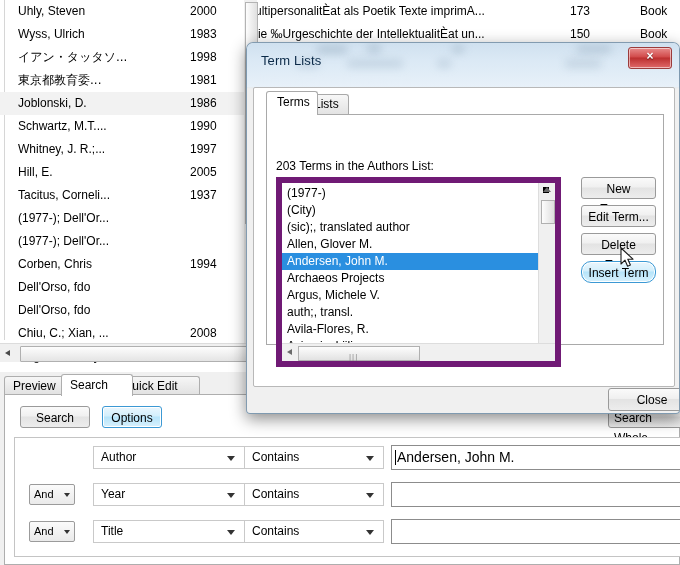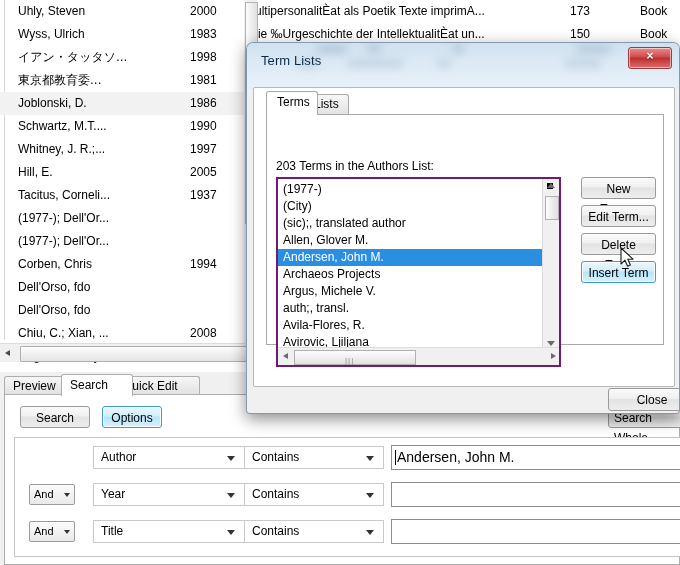--- a/index.html
+++ b/index.html
@@ -87,21 +87,21 @@
   #close-btn{position:absolute;right:14px;top:0px;width:88px;height:23px;line-height:21px;}
   
   .dtab{position:absolute;top:6px;height:20px;line-height:19px;padding:0 10px;font-size:12px;
     border:1px solid #a9a9a9;border-bottom:none;border-radius:3px 3px 0 0;
     background:linear-gradient(180deg,#f7f7f7,#e3e3e3);box-sizing:border-box;}
   .dtab.active{top:3px;height:24px;line-height:21px;background:#fff;z-index:3;}
   #dtabline{position:absolute;left:12px;top:26px;width:398px;height:1px;background:#a9a9a9;}
   #dtab-panel{position:absolute;left:12px;top:27px;width:398px;height:230px;border:1px solid #a9a9a9;border-top:none;background:#fff;box-sizing:border-box;}
   #count-label{position:absolute;left:22px;top:71px;font-size:12px;}
   
-  #listbox{position:absolute;left:22px;top:89px;width:285px;height:190px;border:2px solid #701a75;background:#fff;box-sizing:border-box;overflow:hidden;}
+  #listbox{position:absolute;left:22px;top:89px;width:285px;height:190px;border:6px solid #701a75;background:#fff;box-sizing:border-box;overflow:hidden;}
   .litem{position:absolute;left:0;width:284px;height:17px;line-height:17px;padding-left:5px;font-size:12px;white-space:nowrap;box-sizing:border-box;}
   .litem.sel{background:#2a8fe0;color:#fff;}
   #lb-vscroll{position:absolute;right:0;top:0;width:16px;height:172px;background:#f0f0f0;border-left:1px solid #ddd;}
   #lb-vscroll .vthumb{position:absolute;left:2px;top:17px;width:12px;height:22px;background:linear-gradient(90deg,#fdfdfd,#dedede);border:1px solid #b0b0b0;}
   #lb-hscroll{position:absolute;left:0;bottom:0;width:284px;height:17px;background:#f0f0f0;border-top:1px solid #ddd;}
   #lb-hscroll .hthumb{position:absolute;left:16px;top:2px;width:120px;height:13px;background:linear-gradient(180deg,#fdfdfd,#e2e2e2);border:1px solid #b0b0b0;}
   .grip{position:absolute;top:5px;font-size:8px;color:#8d8d8d;letter-spacing:1px;}
   
   .rbtn{position:absolute;left:327px;width:75px;height:22px;line-height:20px;}
   #hint{position:absolute;left:22px;top:287px;font-size:12px;color:#222;}
@@ -340,21 +340,21 @@
             <div class="grip" style="left:50px;">|||</div>
           </div>
           <div class="tri" style="position:absolute;right:6px;top:5px;border-width:3.5px 0 3.5px 5px;border-color:transparent transparent transparent #6a6a6a;"></div>
         </div>
       </div>
 
       <div id="rbtns-host">
           <button class="btn rbtn" style="top: 89px;">New Term...</button>
           <button class="btn rbtn" style="top: 117px;">Edit Term...</button>
           <button class="btn rbtn" style="top: 145px;">Delete Term</button>
-          <button class="btn rbtn blue" style="top: 173px;">Insert Term</button>
+          <button class="btn rbtn blue" style="top: 173px; border-radius: 10px;">Insert Term</button>
         </div>
 
     </div>
 
     <div id="dlg-footer">
       <button class="btn" id="close-btn">Close</button>
     </div>
   </div>
 </div>
 

